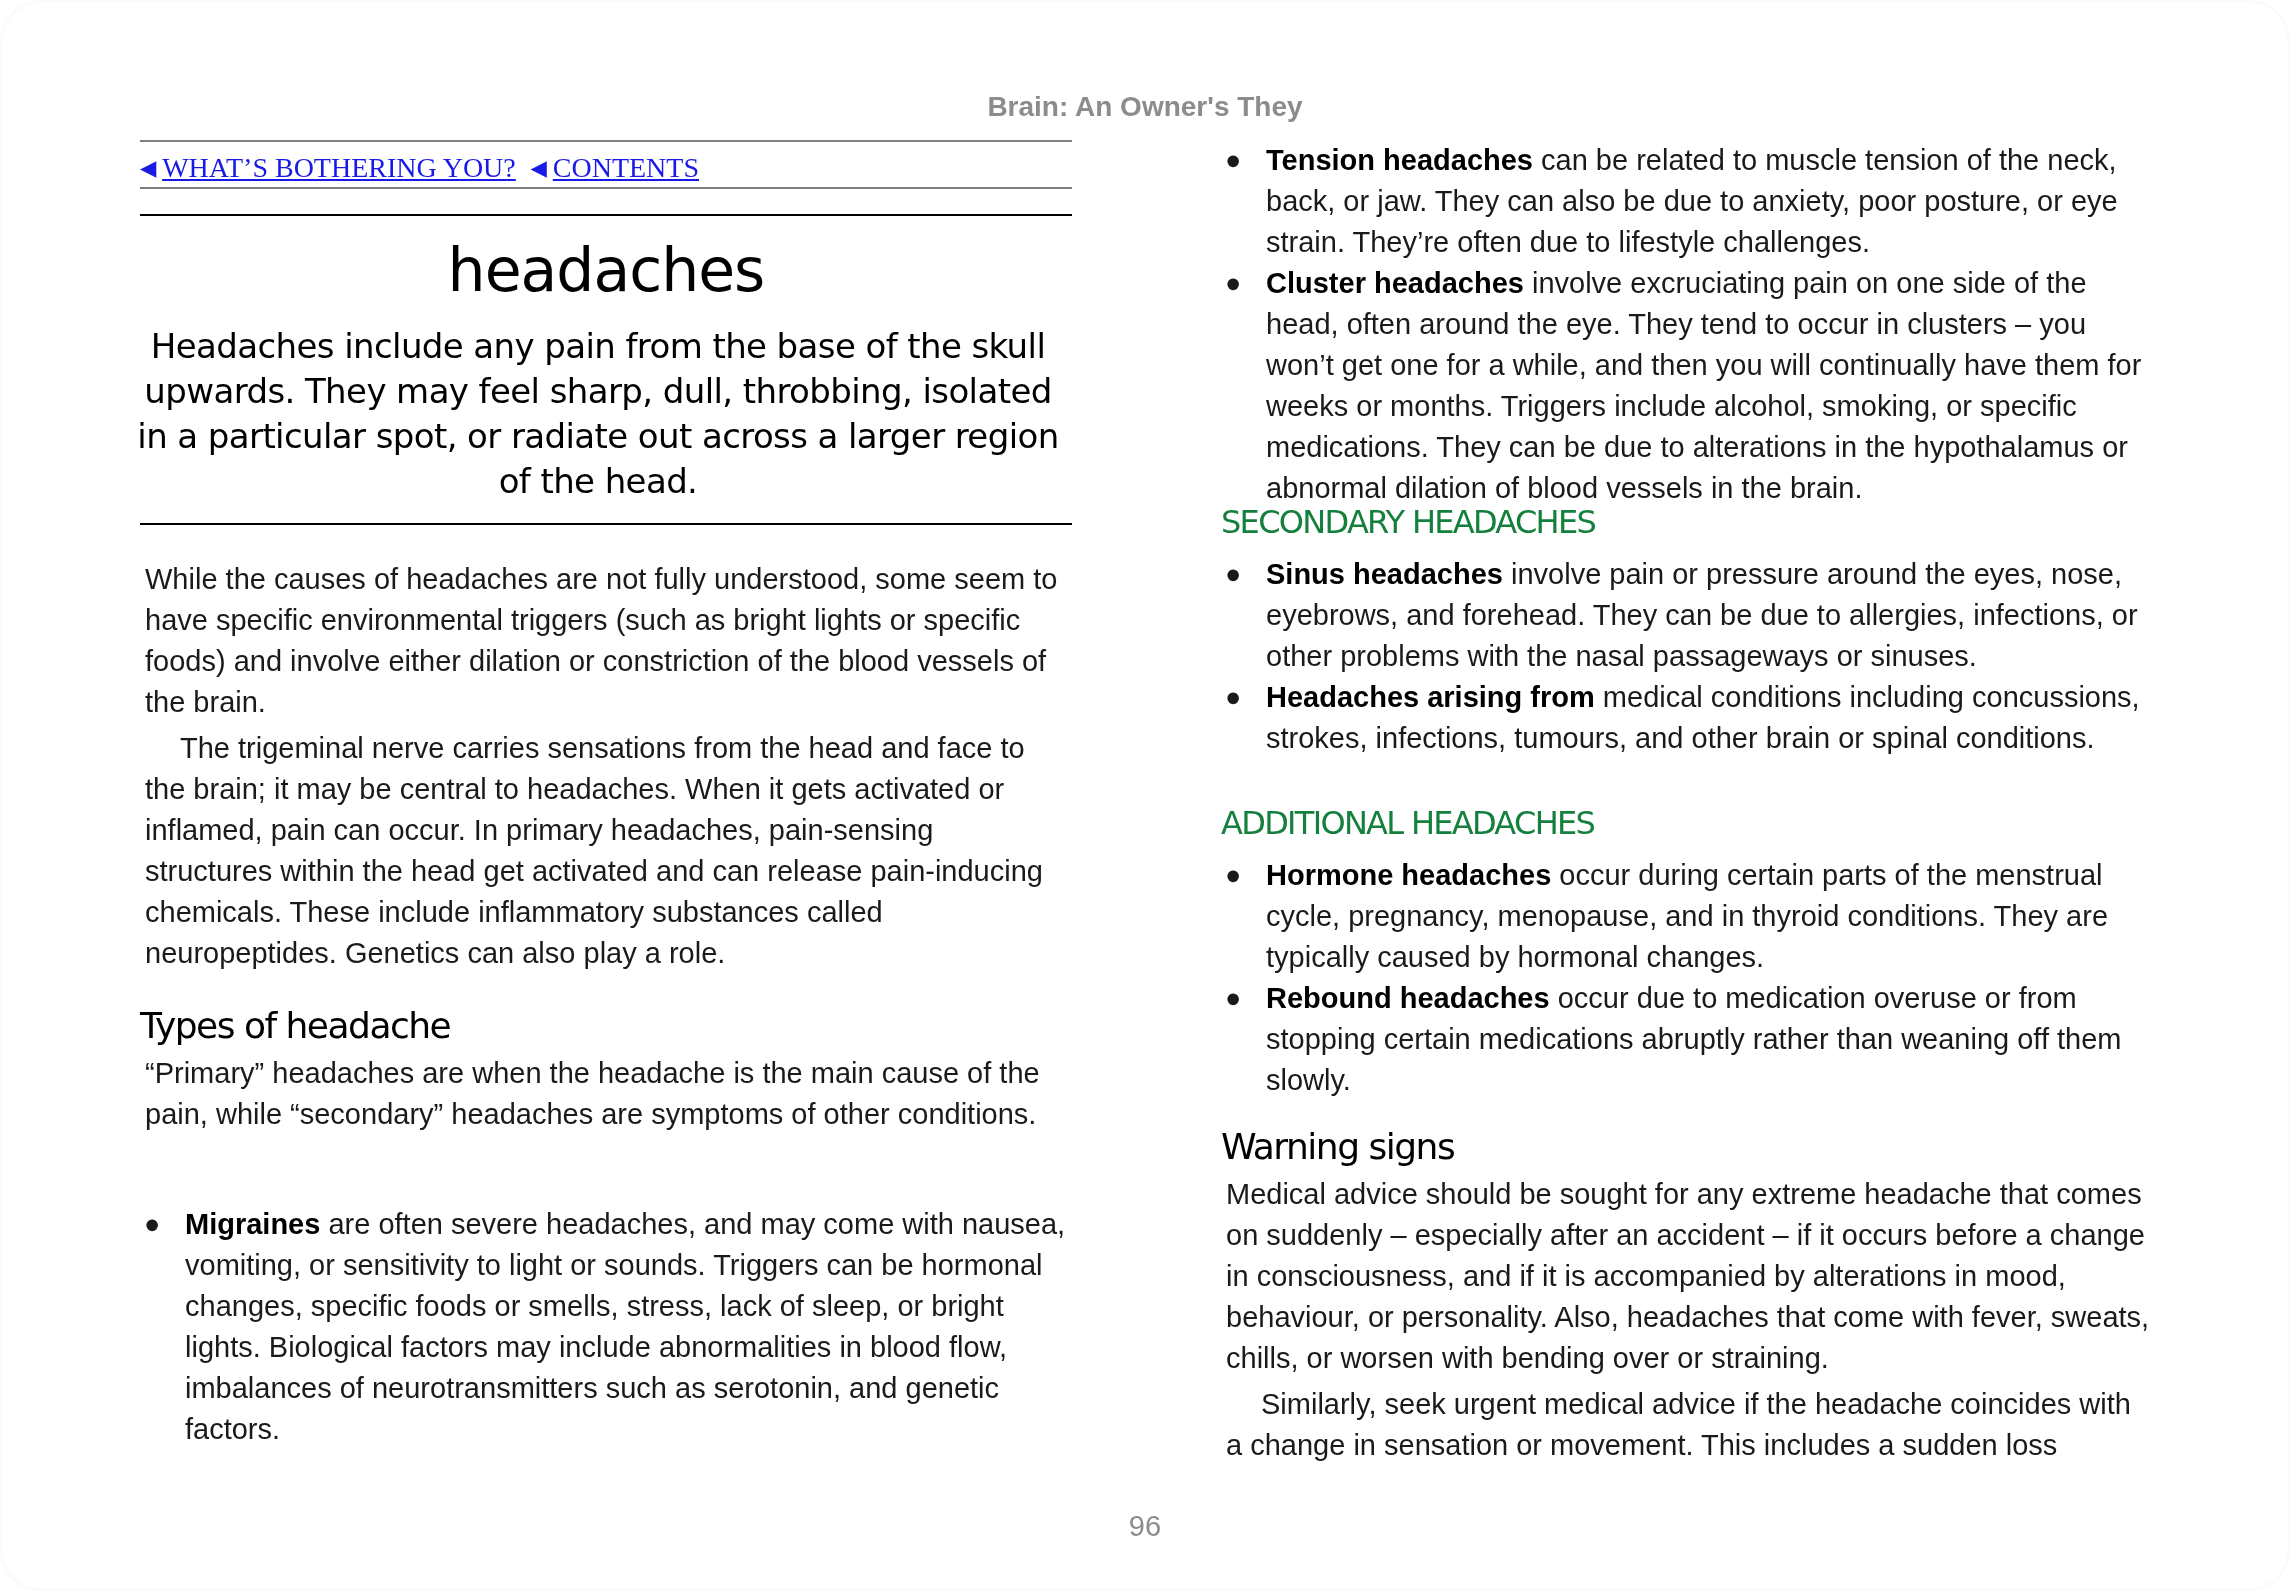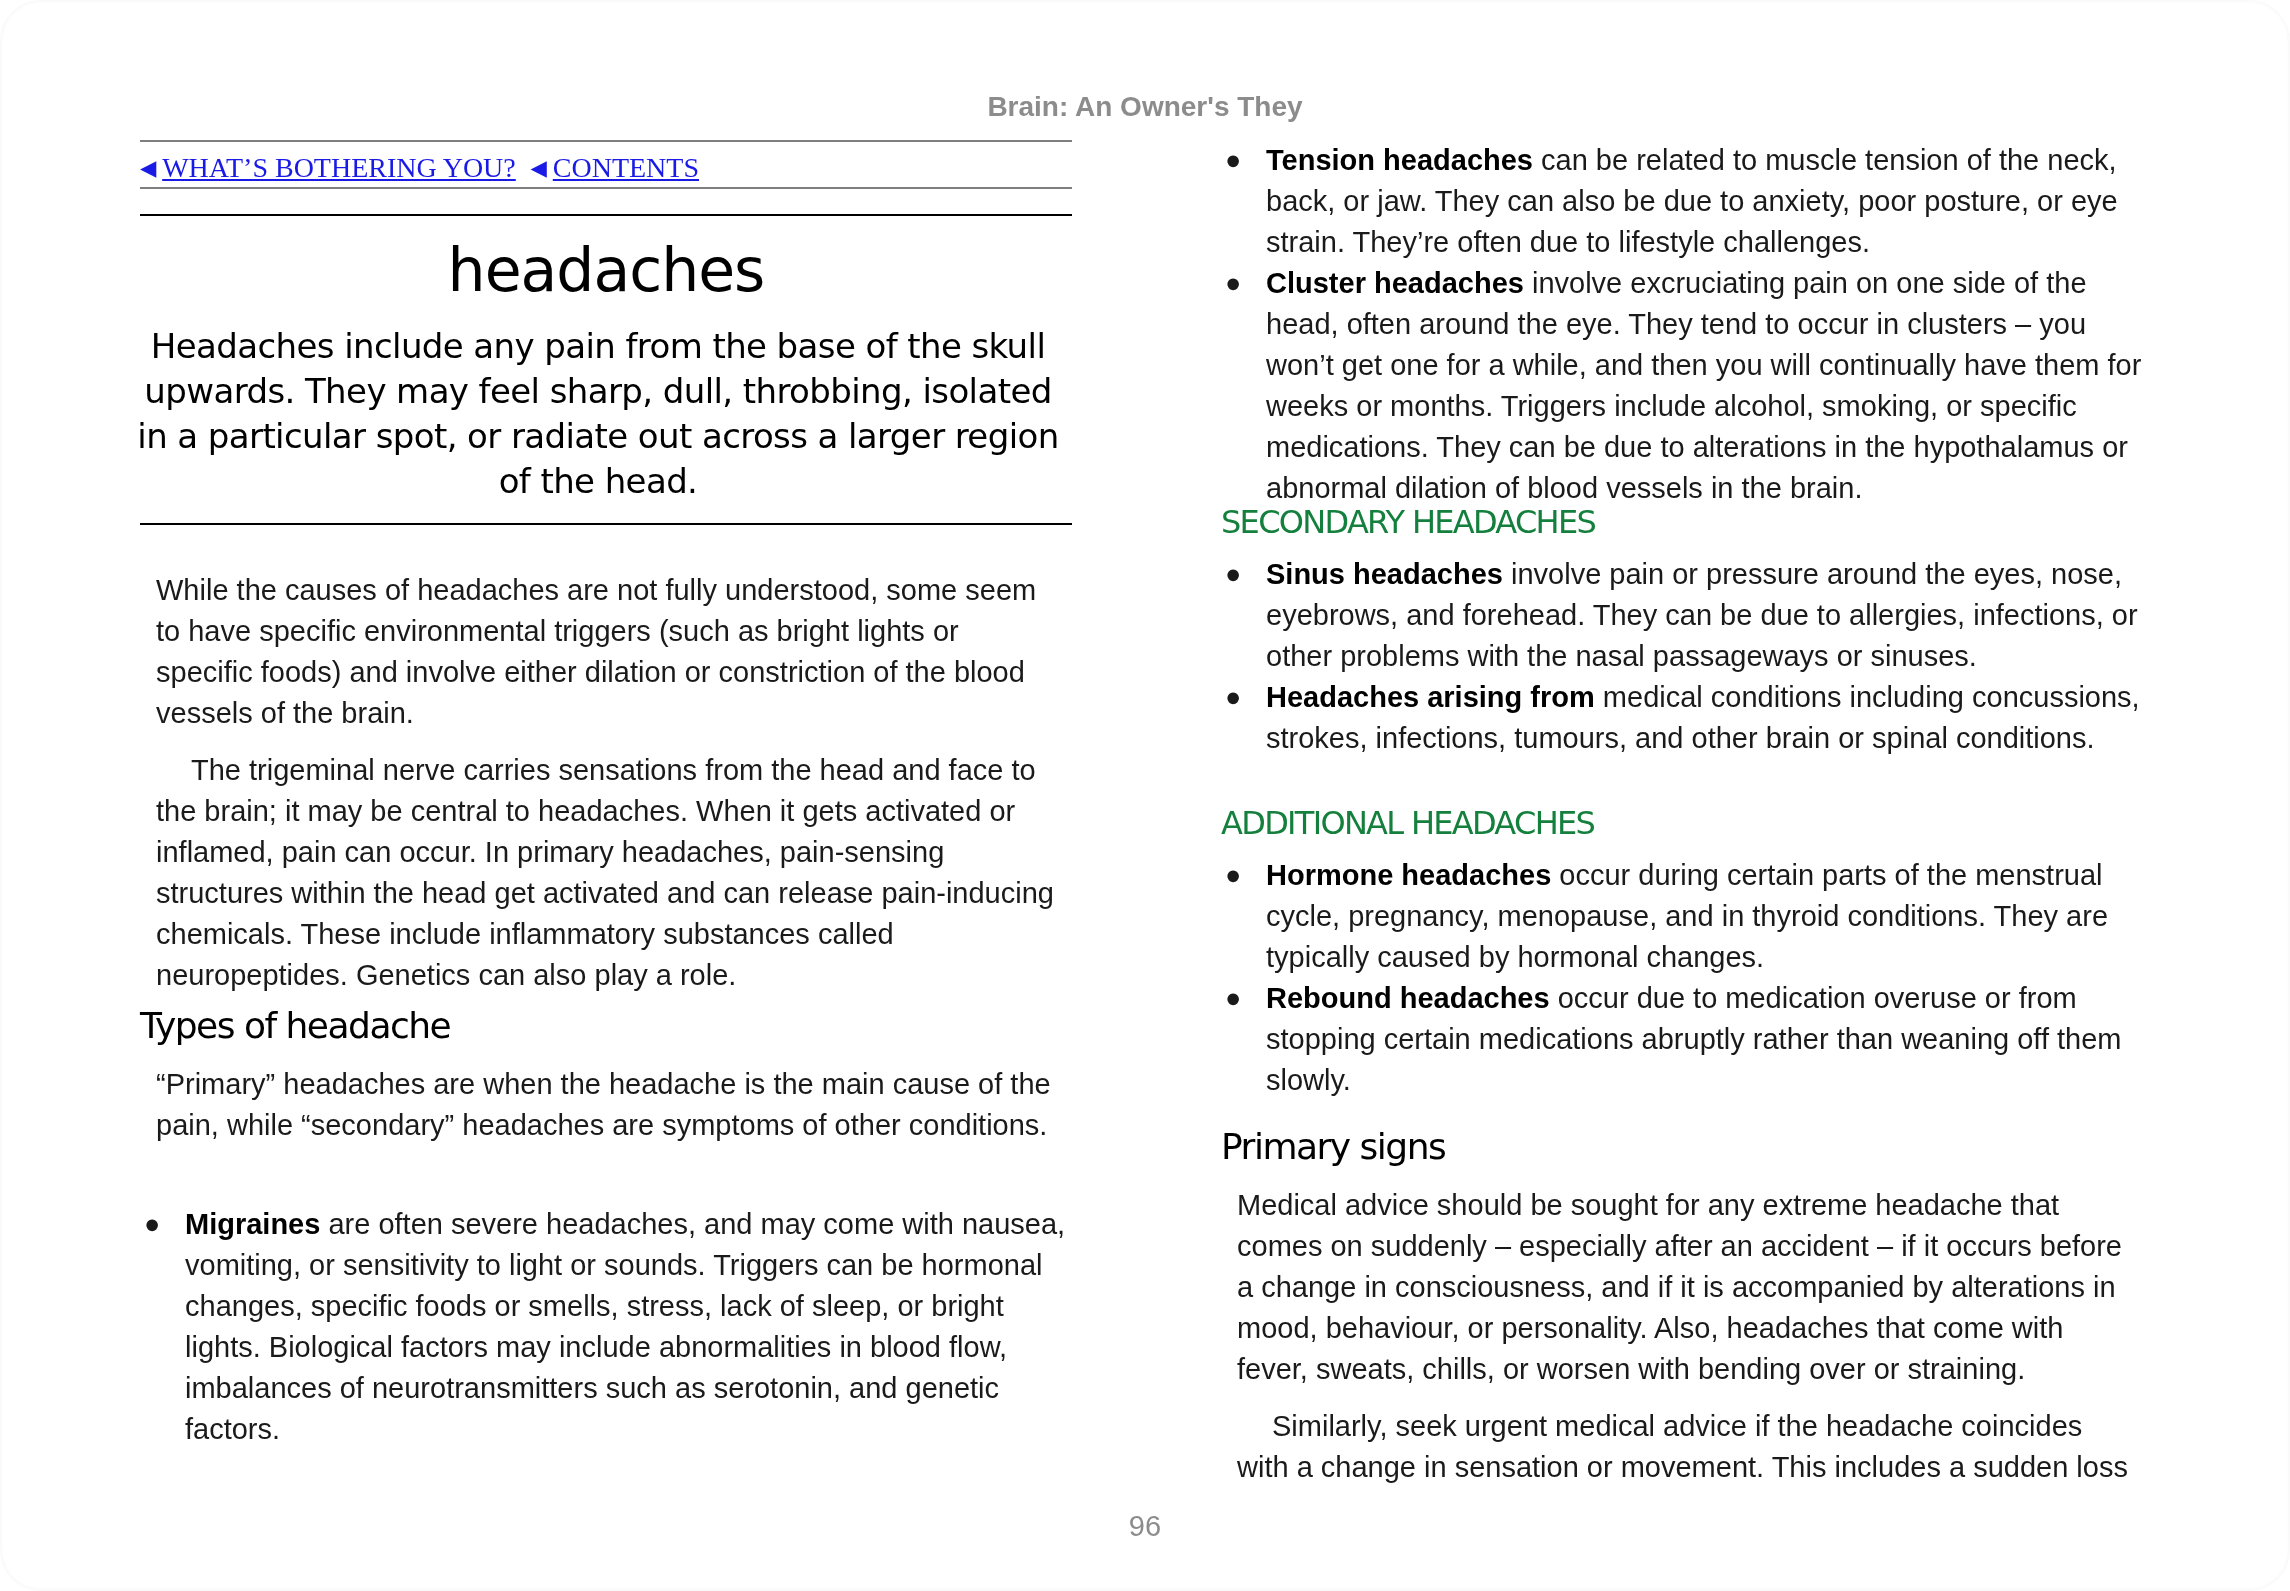--- a/index.html
+++ b/index.html
@@ -35,21 +35,21 @@
     font-family:"DejaVu Sans", sans-serif; font-size:60px; line-height:82px; letter-spacing:-1px; color:#000;
   }
   .lede {
     position:absolute; left:132px; width:932px; top:324px; text-align:center;
     font-family:"DejaVu Sans", sans-serif; font-size:34px; line-height:45px; color:#000; letter-spacing:-0.6px;
   }
 
   .body-text {
     font-family:"Liberation Sans", sans-serif; font-size:29px; line-height:41px; color:#1a1a1a;
   }
-  .para { margin:16px; }
+  .para { margin:5px; }
   .para.indent { text-indent:35px; }
   .abs { position:absolute; }
   h2.section {
     margin:0; font-family:"DejaVu Sans", sans-serif; font-weight:normal; font-size:36px; line-height:45px;
     letter-spacing:-1.5px; color:#000;
   }
   h3.sub {
     margin:0; font-family:"DejaVu Sans", sans-serif; font-weight:normal; font-size:32px; line-height:43px;
     letter-spacing:-1.7px; color:#15803d;
   }
@@ -112,21 +112,21 @@
 
 <div class="abs" style="left:1221px; top:802px; width:936px;">
   <h3 class="sub">ADDITIONAL HEADACHES</h3>
   <ul class="bullets body-text" style="margin-top:9.7px;">
     <li><span class="bullet">●</span><b>Hormone headaches</b><span> occur during certain parts of the menstrual cycle, pregnancy, menopause, and in thyroid conditions. They are typically caused by hormonal changes.</span></li>
     <li><span class="bullet">●</span><b>Rebound headaches</b><span> occur due to medication overuse or from stopping certain medications abruptly rather than weaning off them slowly.</span></li>
   </ul>
 </div>
 
 <div class="abs" style="left:1221px; top:1124px; width:936px;">
-  <h2 class="section">Primary signs</h2>
+  <h2 class="section">Warning signs</h2>
   <div class="body-text">
     <p class="para">Medical advice should be sought for any extreme headache that comes on suddenly – especially after an accident – if it occurs before a change in consciousness, and if it is accompanied by alterations in mood, behaviour, or personality. Also, headaches that come with fever, sweats, chills, or worsen with bending over or straining.</p>
     <p class="para indent">Similarly, seek urgent medical advice if the headache coincides with a change in sensation or movement. This includes a sudden loss</p>
   </div>
 </div>
 
 <div class="page-number">96</div>
 
 
 </body></html>

